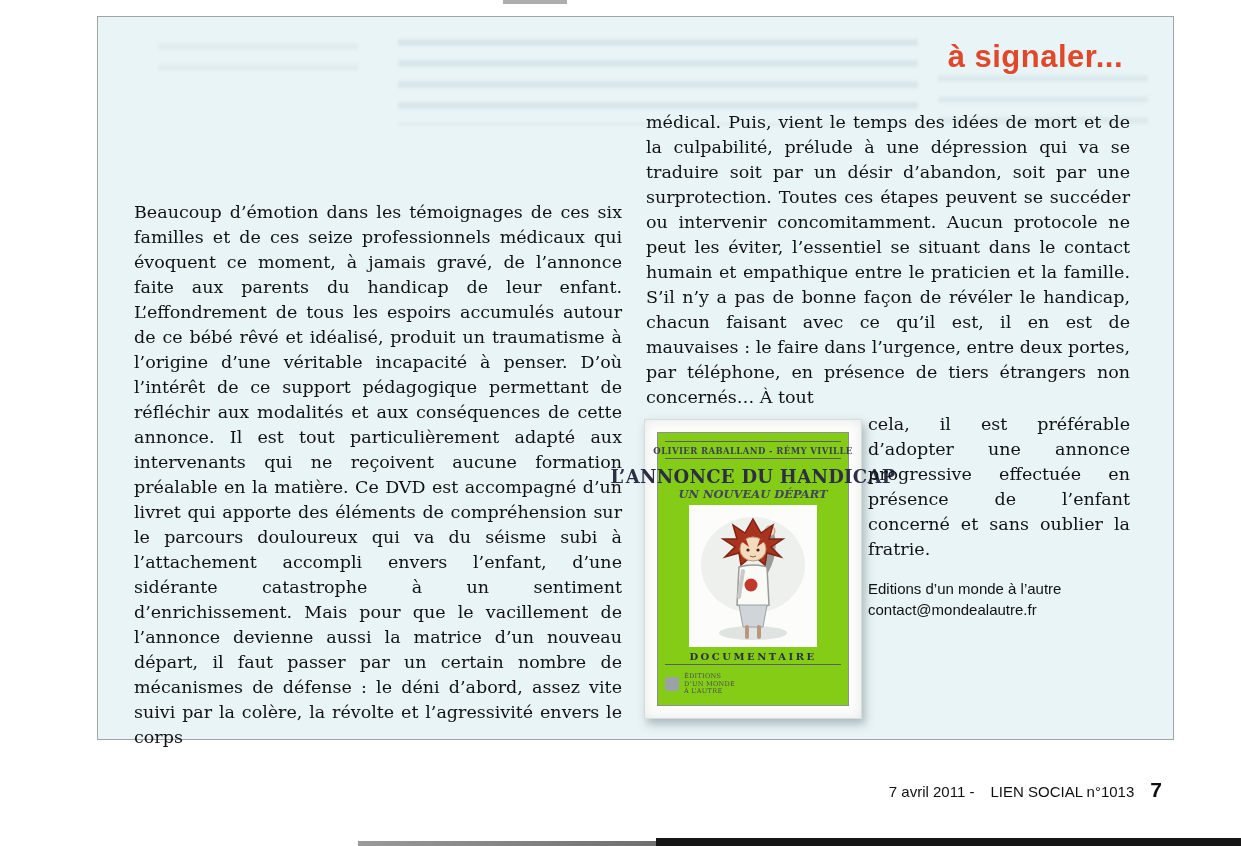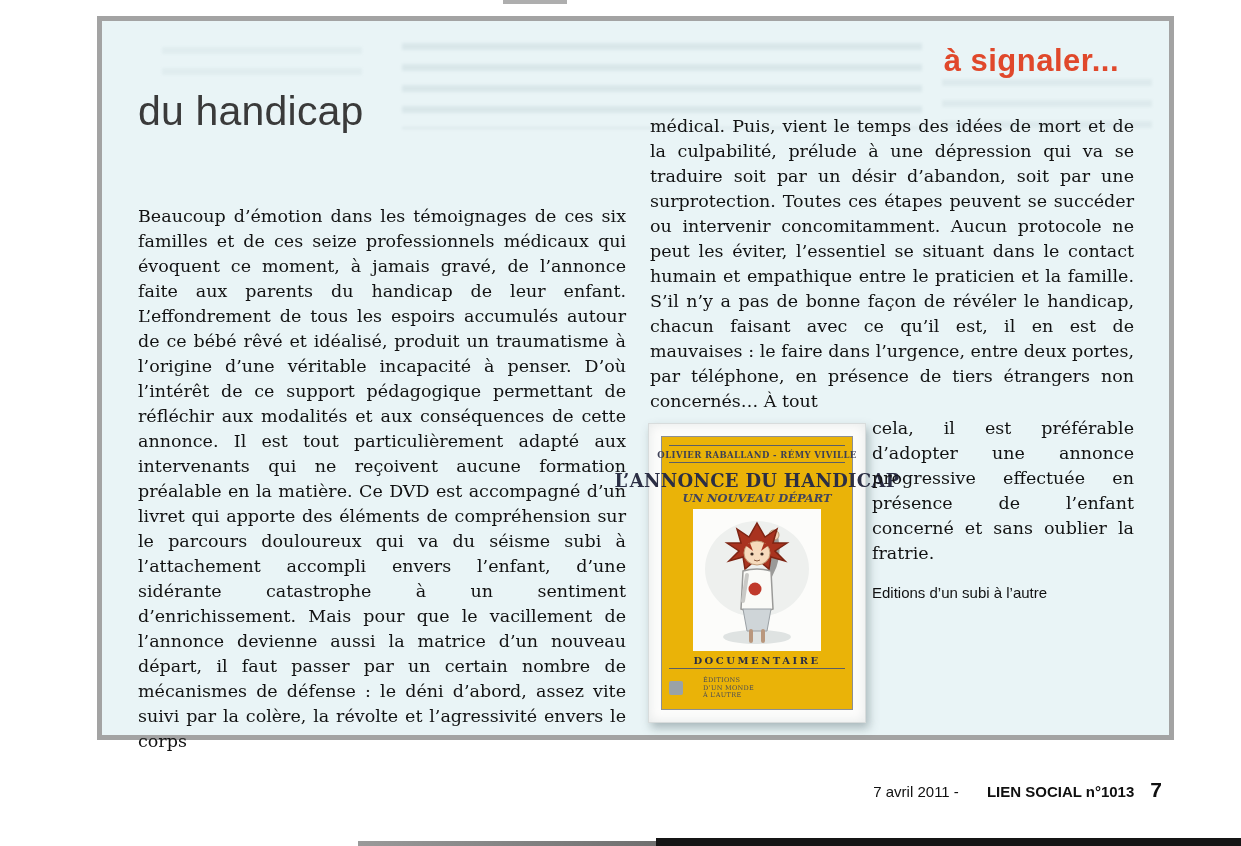--- a/index.html
+++ b/index.html
@@ -2,21 +2,21 @@
 <html lang="fr"><head>
 <meta charset="utf-8">
 <style>
   html,body{margin:0;padding:0;background:#ffffff;}
   .page{
     position:relative;width:1241px;height:846px;background:#ffffff;
     overflow:hidden;font-family:"DejaVu Serif",serif;color:#141414;
   }
   .article-panel{
     position:absolute;left:97px;top:16px;width:1077px;height:724px;
-    background:#e9f4f6;border:5px solid #a3a3a3;box-sizing:border-box;
+    background:#e9f4f6;border:1px solid #a3a3a3;box-sizing:border-box;
   }
   
   .bleed{
     position:absolute;opacity:.14;filter:blur(1.5px);pointer-events:none;
     background:repeating-linear-gradient(to bottom,#7d9aa2 0 7px,transparent 7px 21px);
   }
   .bleed.b1{left:300px;top:22px;width:520px;height:86px;}
   .bleed.b2{left:840px;top:58px;width:210px;height:62px;opacity:.10;}
   .bleed.b3{left:60px;top:26px;width:200px;height:40px;opacity:.08;}
 
@@ -40,21 +40,21 @@
   .side-text{position:absolute;left:770px;top:395px;width:262px;}
 
   
   .dvd-figure{
     position:absolute;left:546px;top:402px;width:216px;height:298px;
     background:#fdfdfc;border:1px solid #d8dcdc;
     box-shadow:3px 5px 9px rgba(90,110,115,.45), inset 0 0 12px rgba(160,170,175,.25);
     display:flex;align-items:center;justify-content:center;
   }
   .dvd-card{
-    width:192px;height:274px;background:#eab308;border:1px solid #8c8f93;
+    width:192px;height:274px;background:#84cc16;border:1px solid #8c8f93;
     box-sizing:border-box;padding:6px 7px;display:flex;flex-direction:column;
     align-items:center;font-family:"DejaVu Serif",serif;
   }
   .dvd-rule{width:100%;height:1px;background:#5b5e66;margin:2px 0;}
   .dvd-authors{
     font-size:8.5px;font-weight:bold;color:#3c3f55;letter-spacing:.4px;
     text-transform:uppercase;white-space:nowrap;margin-top:2px;
   }
   .dvd-title{
     font-size:18px;font-weight:bold;color:#2b2e44;letter-spacing:.3px;
@@ -63,21 +63,21 @@
   .dvd-subtitle{
     font-size:11.5px;font-style:italic;font-weight:bold;color:#42455c;margin-top:0;
   }
   .dvd-art{
     width:128px;height:142px;margin-top:4px;background:#fcfcfa;
   }
   .dvd-genre{
     font-size:10px;font-weight:bold;color:#2b2e44;letter-spacing:2.5px;margin-top:4px;
   }
   .dvd-pub-row{
-    width:100%;display:flex;align-items:center;gap:20px;margin-top:6px;
+    width:100%;display:flex;align-items:center;gap:5px;margin-top:6px;
   }
   .pub-logo{
     width:14px;height:14px;background:#9aa2a8;border-radius:2px;flex:0 0 auto;
   }
   .dvd-publisher{
     font-size:6.5px;color:#4a4d55;line-height:7.5px;white-space:pre-line;
     letter-spacing:.3px;
   }
 
   
@@ -88,21 +88,21 @@
   }
   .cap-title{font-weight:bold;font-style:italic;}
   .cap-line{margin:0;}
 
   
   .page-footer{
     position:absolute;top:778px;right:79px;
     font-family:"Liberation Sans",sans-serif;font-size:15px;color:#101010;
     display:flex;align-items:baseline;gap:16px;
   }
-  .footer-journal{font-weight:bold;margin-left:12px;}
+  .footer-journal{font-weight:normal;}
   .page-number{font-weight:bold;font-size:21px;}
 
   
   .artifact{position:absolute;pointer-events:none;}
   .art-top{left:503px;top:0;width:64px;height:4px;background:#8b8b8b;opacity:.7;}
   .art-gray{left:358px;top:841px;width:298px;height:5px;background:linear-gradient(to right,#9a9a9a,#6f6f6f);}
   .art-black{left:656px;top:838px;width:585px;height:8px;background:#151515;}
 </style>
 </head>
 <body>
@@ -110,21 +110,20 @@
 <div class="page">
 
   <div class="article-panel">
     <div class="bleed b1"></div>
     <div class="bleed b2"></div>
     <div class="bleed b3"></div>
 
     <div class="section-flag">à signaler...</div>
 
     <h1 class="article-title" style="margin:0;">
-      <span>du handicap</span>
     </h1>
 
     <div class="body-text col-left">Beaucoup d’émotion dans les témoignages de ces six familles et de ces seize professionnels médicaux qui évoquent ce moment, à jamais gravé, de l’annonce faite aux parents du handicap de leur enfant. L’effondrement de tous les espoirs accumulés autour de ce bébé rêvé et idéalisé, produit un traumatisme à l’origine d’une véritable incapacité à penser. D’où l’intérêt de ce support pédagogique permettant de réfléchir aux modalités et aux conséquences de cette annonce. Il est tout particulièrement adapté aux intervenants qui ne reçoivent aucune formation préalable en la matière. Ce DVD est accompagné d’un livret qui apporte des éléments de compréhension sur le parcours douloureux qui va du séisme subi à l’attachement accompli envers l’enfant, d’une sidérante catastrophe à un sentiment d’enrichissement. Mais pour que le vacillement de l’annonce devienne aussi la matrice d’un nouveau départ, il faut passer par un certain nombre de mécanismes de défense : le déni d’abord, assez vite suivi par la colère, la révolte et l’agressivité envers le corps</div>
 
     <div class="body-text col-right-top">médical. Puis, vient le temps des idées de mort et de la culpabilité, prélude à une dépression qui va se traduire soit par un désir d’abandon, soit par une surprotection. Toutes ces étapes peuvent se succéder ou intervenir concomitamment. Aucun protocole ne peut les éviter, l’essentiel se situant dans le contact humain et empathique entre le praticien et la famille. S’il n’y a pas de bonne façon de révéler le handicap, chacun faisant avec ce qu’il est, il en est de mauvaises : le faire dans l’urgence, entre deux portes, par téléphone, en présence de tiers étrangers non concernés… À tout</div>
 
     <figure class="dvd-figure" style="margin:0;">
       <div class="dvd-card">
         <div class="dvd-rule"></div>
         <div class="dvd-authors">Olivier Raballand - Rémy Viville</div>
@@ -162,21 +161,22 @@
           <div class="dvd-publisher">ÉDITIONS
 D’UN MONDE
 À L’AUTRE</div>
         </div>
       </div>
     </figure>
 
     <div class="body-text side-text">cela, il est préférable d’adopter une annonce progressive effectuée en présence de l’enfant concerné et sans oublier la fratrie.</div>
 
     <div class="media-caption">
-      <div>Editions d’un subi à l’autre</div>
+      <div>Editions d’un monde à l’autre</div>
+      <div>contact@mondealautre.fr</div>
     </div>
   </div>
 
   <div class="page-footer">
     <span>7 avril 2011 -</span>
     <span class="footer-journal">LIEN SOCIAL n°1013</span>
     <span class="page-number">7</span>
   </div>
 
   <div class="artifact art-top"></div>

